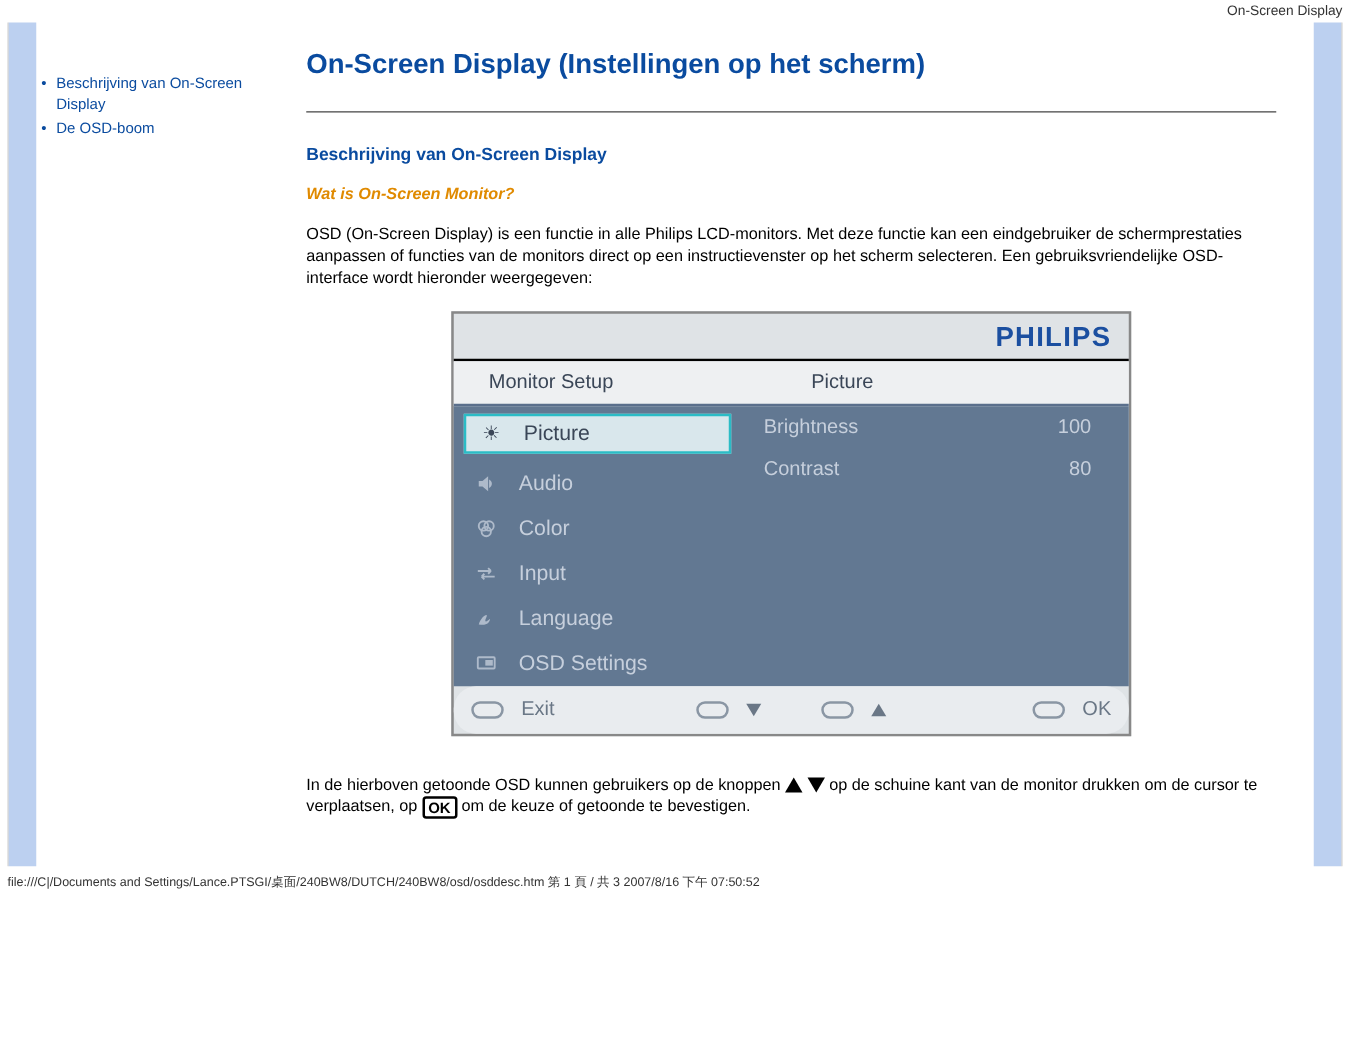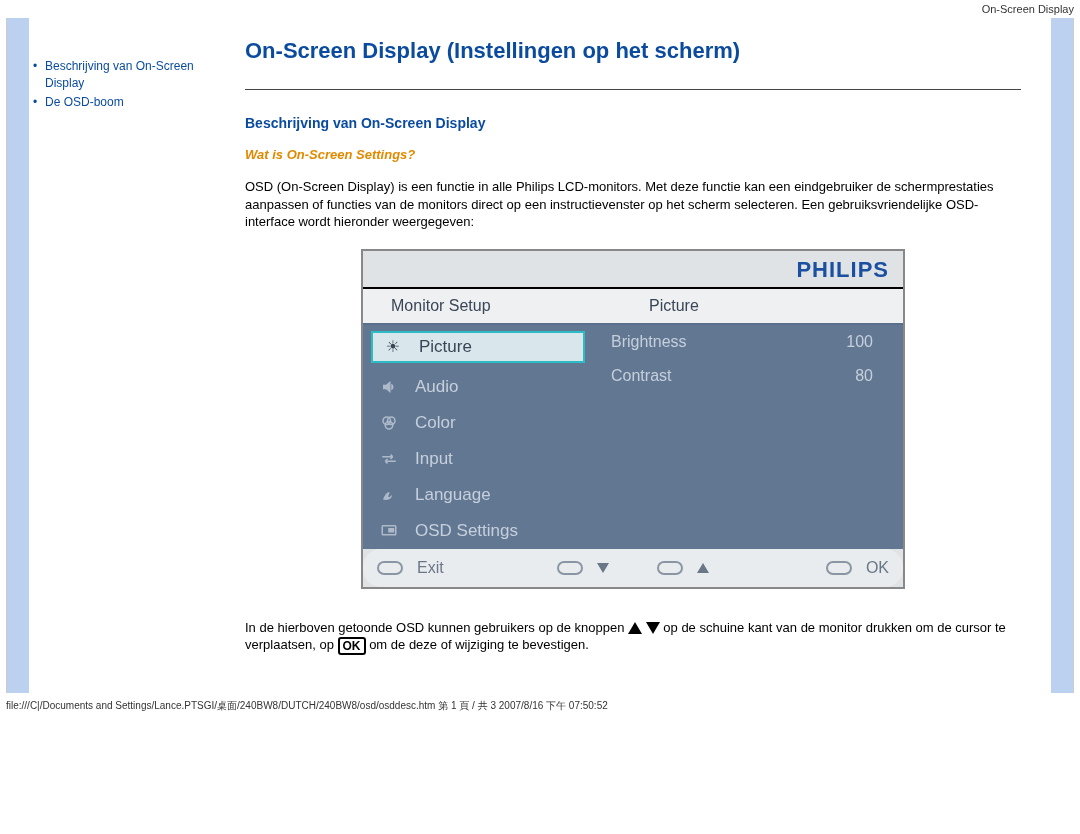--- a/index.html
+++ b/index.html
@@ -60,21 +60,21 @@
     <div class="item">
       <span class="bullet">•</span>
       <a href="#">De OSD-boom</a>
     </div>
   </div>
 
   <div class="main">
     <h1 class="title">On-Screen Display (Instellingen op het scherm)</h1>
     <hr>
     <h2 class="section">Beschrijving van On-Screen Display</h2>
-    <div class="subhead">Wat is On-Screen Settings?</div>
+    <div class="subhead">Wat is On-Screen Monitor?</div>
     <div class="body-text">OSD (On-Screen Display) is een functie in alle Philips LCD-monitors. Met deze functie kan een eindgebruiker de schermprestaties aanpassen of functies van de monitors direct op een instructievenster op het scherm selecteren. Een gebruiksvriendelijke OSD-interface wordt hieronder weergegeven:</div>
 
     <div class="osd">
       <div class="osd-brand">
         <span class="brand-text">PHILIPS</span>
       </div>
       <div class="osd-header">
         <div class="h-left">Monitor Setup</div>
         <div class="h-right">Picture</div>
       </div>
@@ -158,20 +158,20 @@
       </div>
     </div>
 
 
     <div class="body-text">
       <span>In de hierboven getoonde OSD kunnen gebruikers op de knoppen </span>
       <span class="tri-up"></span>
       <span class="tri-down"></span>
       <span> op de schuine kant van de monitor drukken om de cursor te verplaatsen, op </span>
       <span class="ok-box">OK</span>
-      <span> om de deze of wijziging te bevestigen.</span>
+      <span> om de keuze of getoonde te bevestigen.</span>
     </div>
   </div>
 
   <div class="bar"></div>
 </div>
 
 <div class="footer-file">file:///C|/Documents and Settings/Lance.PTSGI/桌面/240BW8/DUTCH/240BW8/osd/osddesc.htm 第 1 頁 / 共 3 2007/8/16 下午 07:50:52</div>
 
 </body></html>

